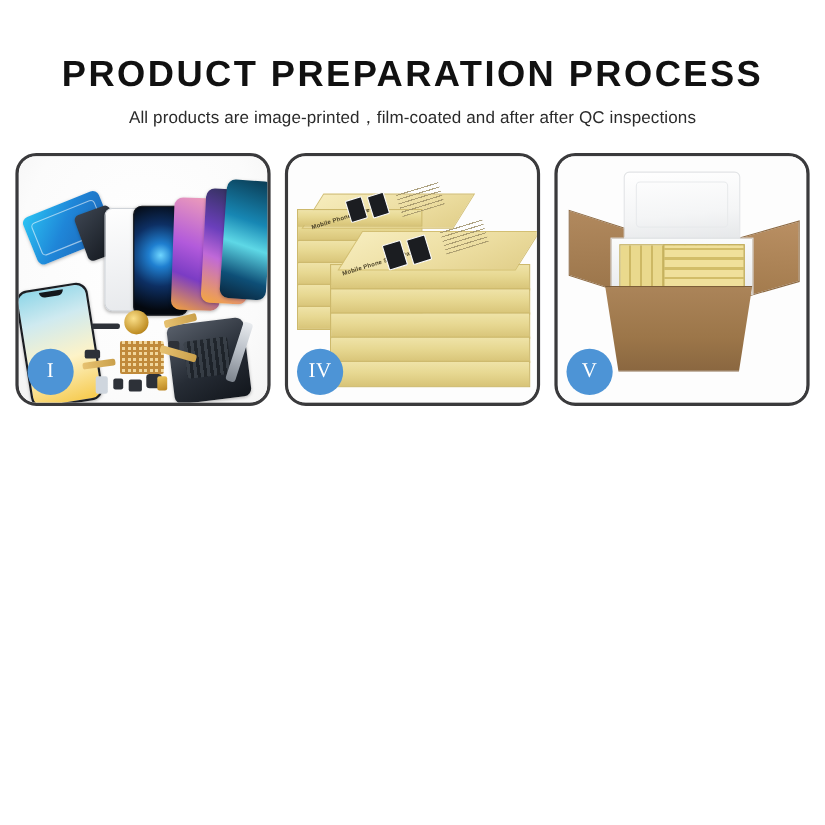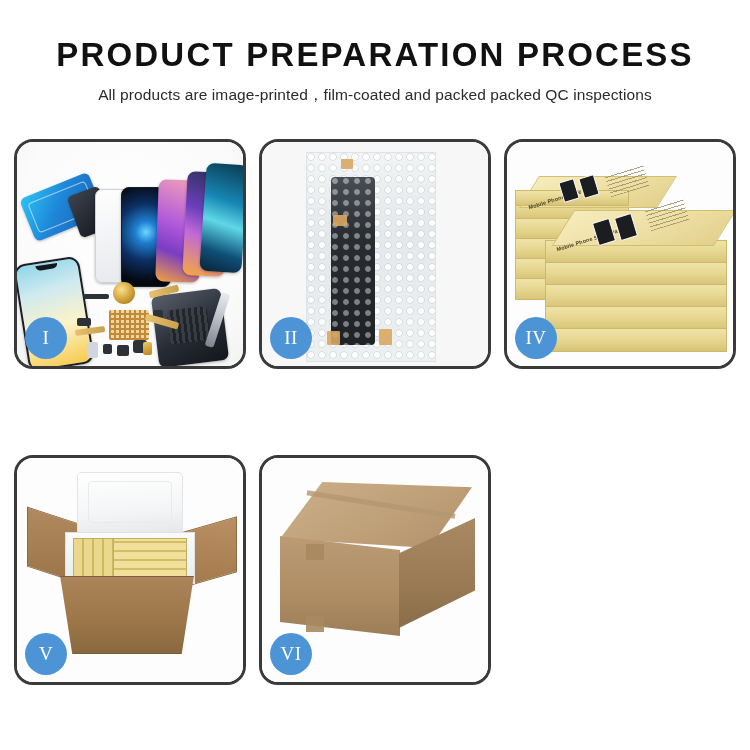--- a/index.html
+++ b/index.html
@@ -11,21 +11,21 @@
     width: 750px;
     height: 750px;
     font-family: "Liberation Sans", sans-serif;
     overflow: hidden;
     position: relative;
   }
 
   
   .header {
     width: 750px;
-    padding-top: 38px;
+    padding-top: 50px;
     text-align: center;
   }
   .title {
     font-family: "Liberation Sans", sans-serif;
     font-size: 33px;
     font-weight: bold;
     letter-spacing: 2.2px;
     color: #111111;
     line-height: 1.05;
     white-space: nowrap;
@@ -369,21 +369,21 @@
     position:absolute; background:#a9895f; opacity:.9;
   }
 
   .shadow-soft { box-shadow: 0 2px 5px rgba(0,0,0,.13); }
 </style>
 </head>
 <body>
 
 <div class="header">
   <div class="title">PRODUCT PREPARATION PROCESS</div>
-  <div class="subtitle">All products are image-printed，film-coated and packed packed QC inspections</div>
+  <div class="subtitle">All products are image-printed，film-coated and after after QC inspections</div>
 </div>
 
 <div class="grid">
 
   <div class="panel">
     <div class="panel-stage p1">
       <div class="ph ph-blue"></div>
       <div class="ph ph-darkglass"></div>
       <div class="ph ph-white"></div>
       <div class="ph ph-nebula"></div>
@@ -406,32 +406,20 @@
       <div class="chip chip-gold" style="left:126px; top:200px; width:9px; height:13px; border-radius:2px;"></div>
 
       <div class="flex-strip" style="left:132px; top:146px; width:30px; height:7px; transform:rotate(-14deg);"></div>
       <div class="flex-strip" style="left:128px; top:176px; width:34px; height:7px; transform:rotate(16deg);"></div>
       <div class="flex-strip" style="left:58px; top:186px; width:30px; height:6px; transform:rotate(-8deg);"></div>
       <div class="tool-driver"></div>
     </div>
     <div class="badge">I</div>
   </div>
 
-  <div class="panel">
-    <div class="panel-stage p2">
-      <div class="bubble-bag">
-        <div class="bag-part"></div>
-        <div class="bag-tape" style="left:34px; top:6px; width:12px; height:10px;"></div>
-        <div class="bag-tape" style="left:26px; top:62px; width:14px; height:11px;"></div>
-        <div class="bag-tape" style="left:20px; top:178px; width:13px; height:14px;"></div>
-        <div class="bag-tape" style="left:72px; top:176px; width:13px; height:16px;"></div>
-      </div>
-    </div>
-    <div class="badge">II</div>
-  </div>
 
 
   <div class="panel">
     <div class="panel-stage p4">
       <div class="stack">
 
         <div class="kbox" style="left:0px;  top:38px; width:112px; height:20px;"></div>
         <div class="kbox" style="left:0px;  top:58px; width:112px; height:20px;"></div>
         <div class="kbox" style="left:0px;  top:78px; width:112px; height:20px;"></div>
         <div class="kbox" style="left:0px;  top:98px; width:112px; height:20px;"></div>
@@ -466,25 +454,14 @@
       <div class="flap-r"></div>
       <div class="foam-lid"></div>
       <div class="foam-body"></div>
       <div class="yellow-rows"></div>
       <div class="yellow-rows2"></div>
       <div class="carton5 shadow-soft"></div>
     </div>
     <div class="badge">V</div>
   </div>
 
-  <div class="panel">
-    <div class="panel-stage p6">
-      <div class="c6-top"></div>
-      <div class="c6-front"></div>
-      <div class="c6-side"></div>
-      <div class="c6-seam"></div>
-      <div class="c6-tape" style="left:44px; top:86px; width:18px; height:16px;"></div>
-      <div class="c6-tape" style="left:44px; top:158px; width:18px; height:16px;"></div>
-    </div>
-    <div class="badge">VI</div>
-  </div>
 
 </div>
 
 </body></html>

